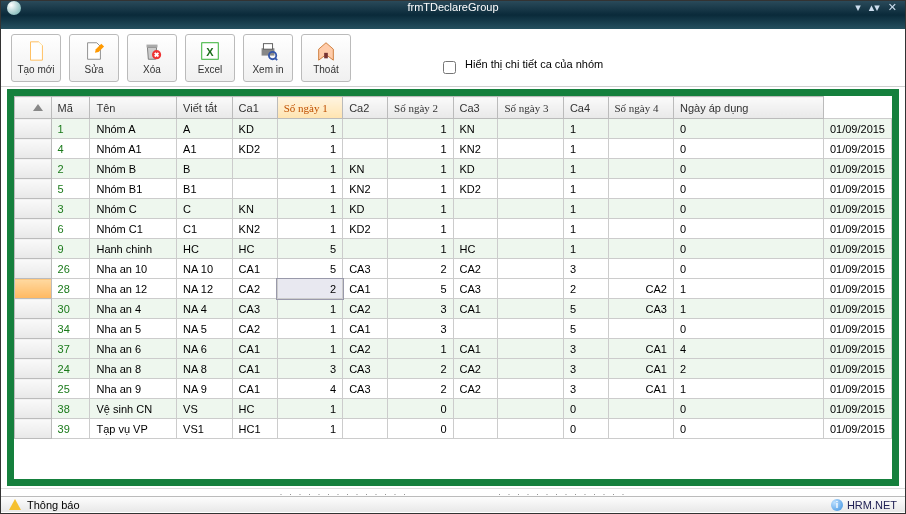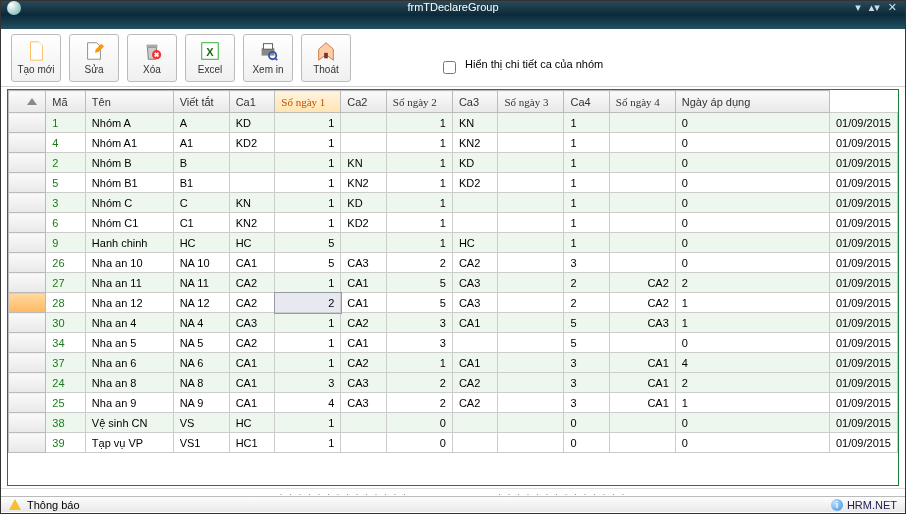--- a/index.html
+++ b/index.html
@@ -78,21 +78,21 @@
     display: flex;
     gap: 6px;
     font-size: 11px;
     margin-top: 20px;
   }
   .checkbox-row input { width: 13px; height: 13px; }
   .grid-wrap {
     height: 397px;
     overflow: auto;
     margin: 2px 6px;
-    border: 1px solid #15803d;
+    border: 7px solid #15803d;
     position: relative;
   }
   table.grid {
     border-collapse: collapse;
     width: 100%;
     font-size: 11px;
   }
   table.grid th {
     background: linear-gradient(to bottom, #fafafa, #e8e8e8);
     border: 1px solid #bbb;
@@ -412,36 +412,20 @@
           <td class="num">5</td>
           <td>CA3</td>
           <td class="num">2</td>
           <td>CA2</td>
           <td class="num"></td>
           <td>3</td>
           <td class="num"></td>
           <td>0</td>
           <td>01/09/2015</td>
         </tr>
-        <tr class="even">
-          <td class="indicator"></td>
-          <td class="code">27</td>
-          <td>Nha an 11</td>
-          <td>NA 11</td>
-          <td>CA2</td>
-          <td class="num">1</td>
-          <td>CA1</td>
-          <td class="num">5</td>
-          <td>CA3</td>
-          <td class="num"></td>
-          <td>2</td>
-          <td class="num">CA2</td>
-          <td>2</td>
-          <td>01/09/2015</td>
-        </tr>
         <tr class="odd selected">
           <td class="indicator"></td>
           <td class="code">28</td>
           <td>Nha an 12</td>
           <td>NA 12</td>
           <td>CA2</td>
           <td class="num focus-cell">2</td>
           <td>CA1</td>
           <td class="num">5</td>
           <td>CA3</td>

